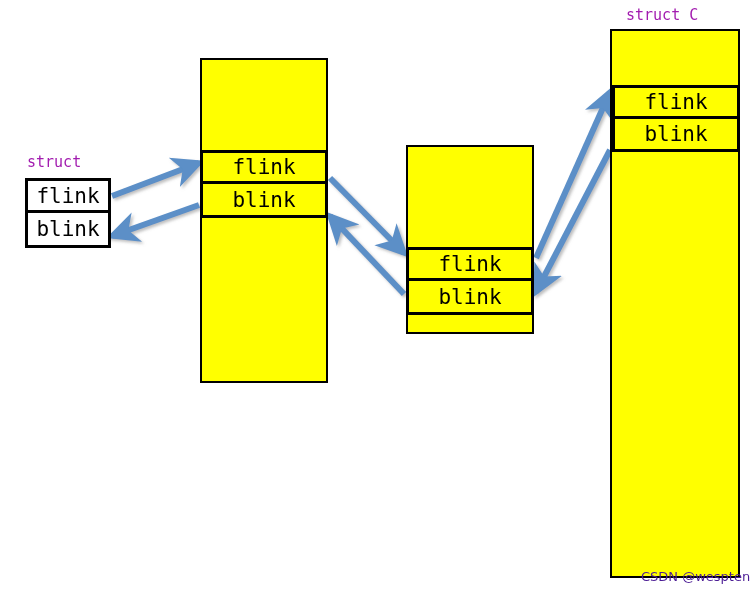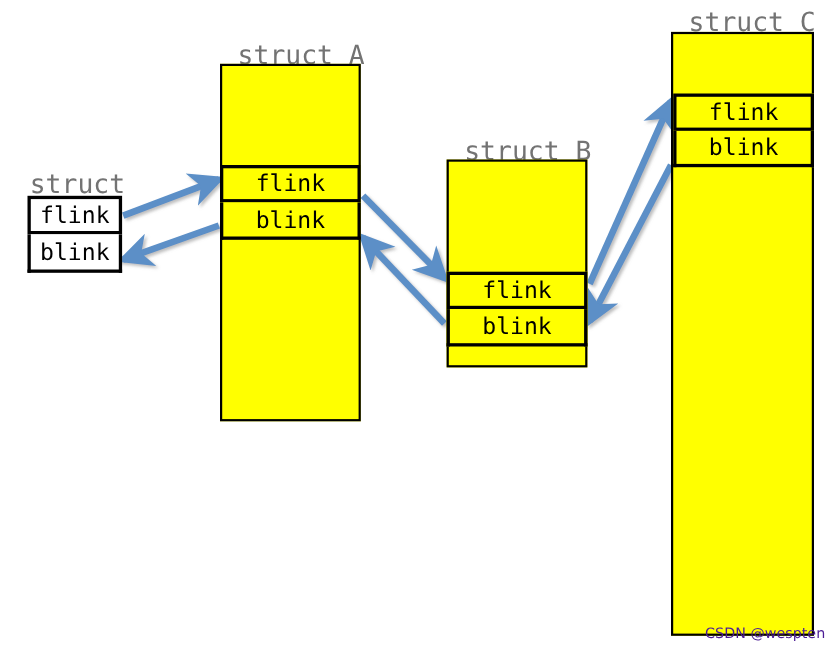--- a/index.html
+++ b/index.html
@@ -47,22 +47,22 @@
     align-items:center;
     justify-content:center;
     font-size:21px;
     color:#000000;
   }
   .hdr-field.stack-bot{border-top-width:0px;}
 
   
   .title{
     position:absolute;
-    font-size:24px;
-    color:#737373;
+    font-size:15px;
+    color:#a21caf;
     white-space:nowrap;
   }
 
   .watermark{
     position:absolute;
     font-family:"DejaVu Sans","Liberation Sans",sans-serif;
     font-size:13px;
     color:#4c1d95;
     white-space:nowrap;
   }
@@ -100,32 +100,30 @@
 
   <div class="title" style="left:27px;top:153px;">struct</div>
 
   <div class="hdr-field stack-top" style="left:25px;top:178px;width:86px;height:35px;">
     <span>flink</span>
   </div>
   <div class="hdr-field stack-bot" style="left:25px;top:213px;width:86px;height:35px;">
     <span>blink</span>
   </div>
 
-  <div class="title" style="left:216px;top:36px;">struct A</div>
 
   <div class="struct-body" style="left:200px;top:58px;width:128px;height:325px;"></div>
 
   <div class="field stack-top" style="left:200px;top:150px;width:128px;height:34px;">
     <span>flink</span>
   </div>
   <div class="field stack-bot" style="left:200px;top:184px;width:128px;height:34px;">
     <span>blink</span>
   </div>
 
-  <div class="title" style="left:422px;top:123px;">struct B</div>
 
   <div class="struct-body" style="left:406px;top:145px;width:128px;height:189px;"></div>
 
   <div class="field stack-top" style="left:406px;top:247px;width:128px;height:34px;">
     <span>flink</span>
   </div>
   <div class="field stack-bot" style="left:406px;top:281px;width:128px;height:34px;">
     <span>blink</span>
   </div>
 

